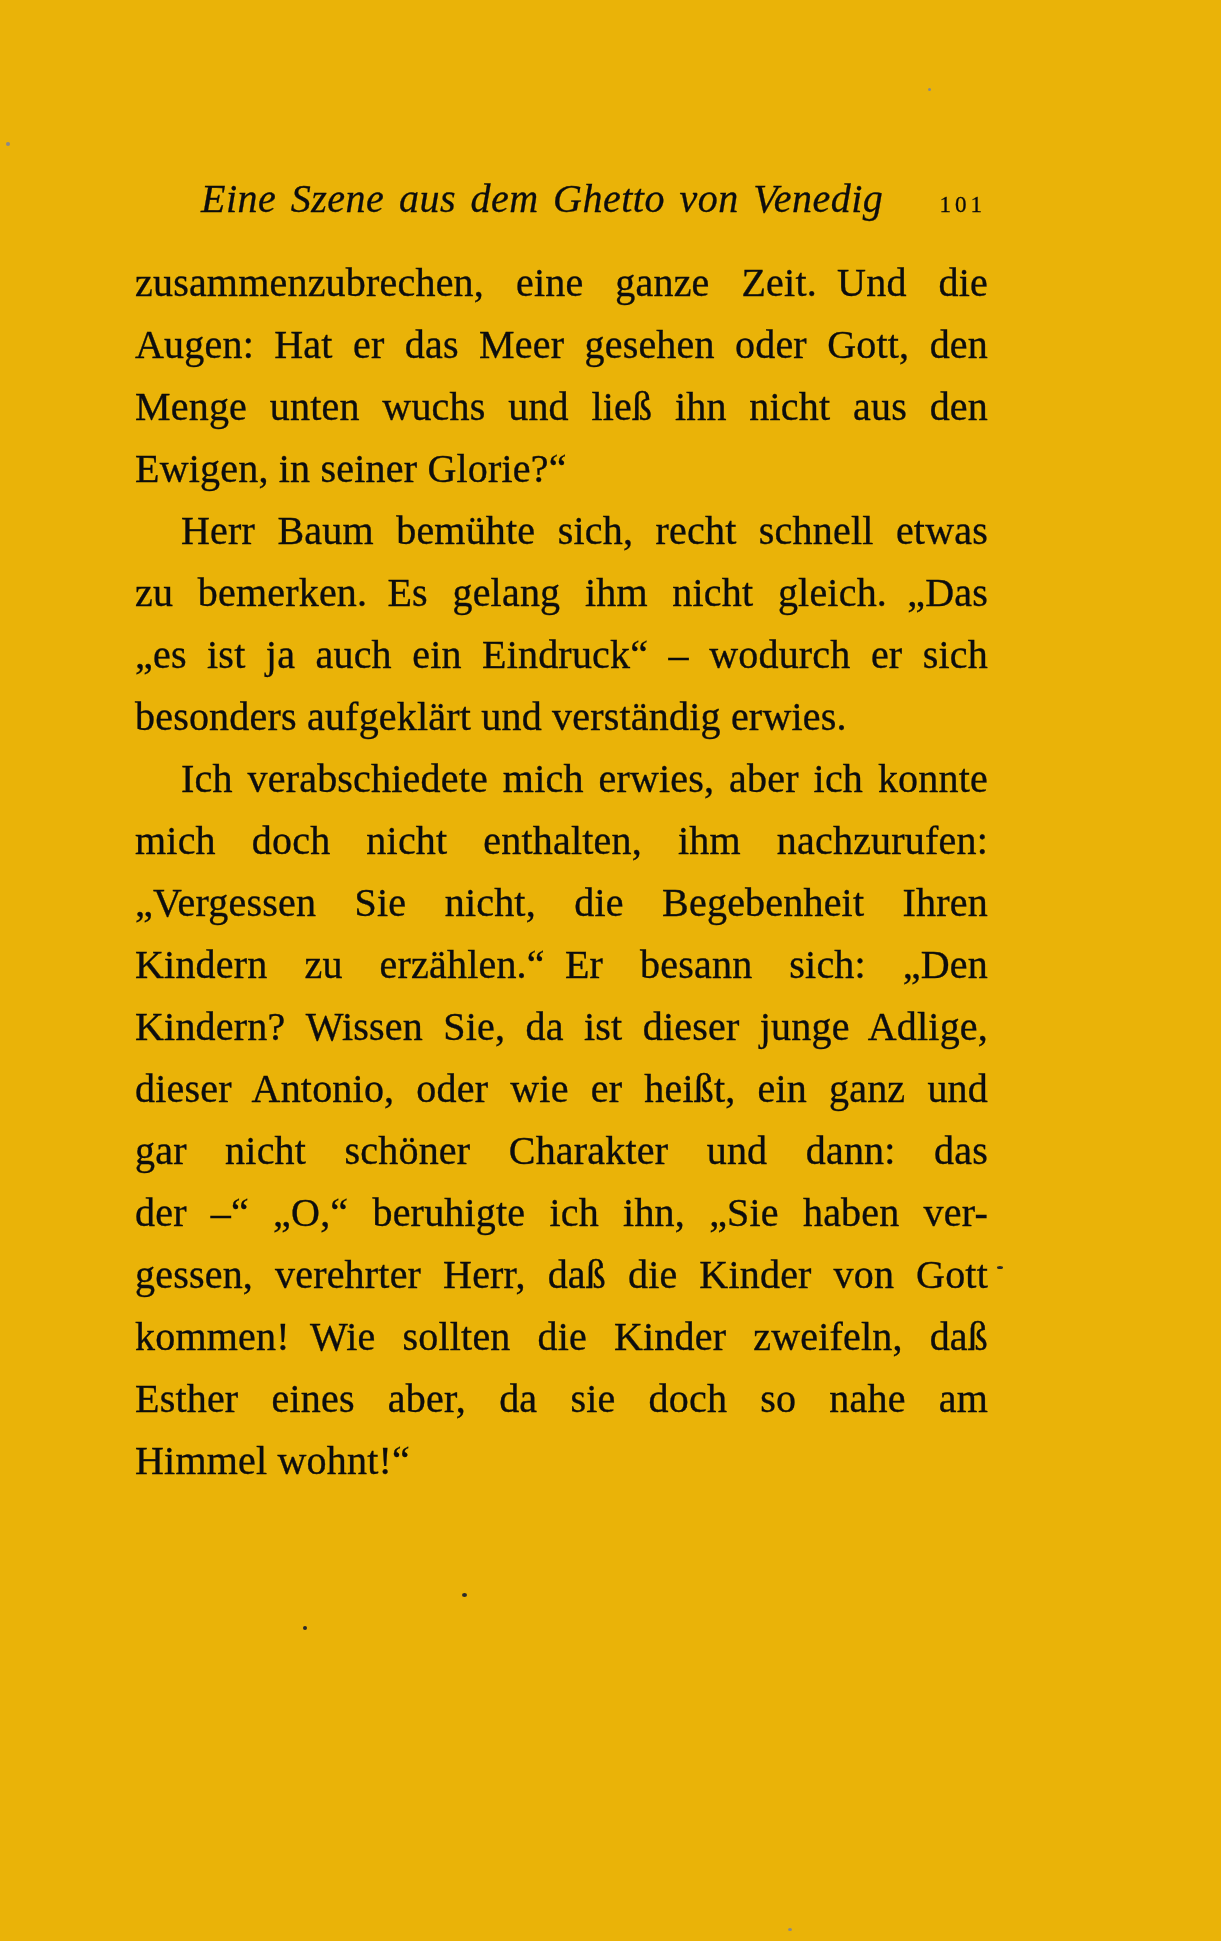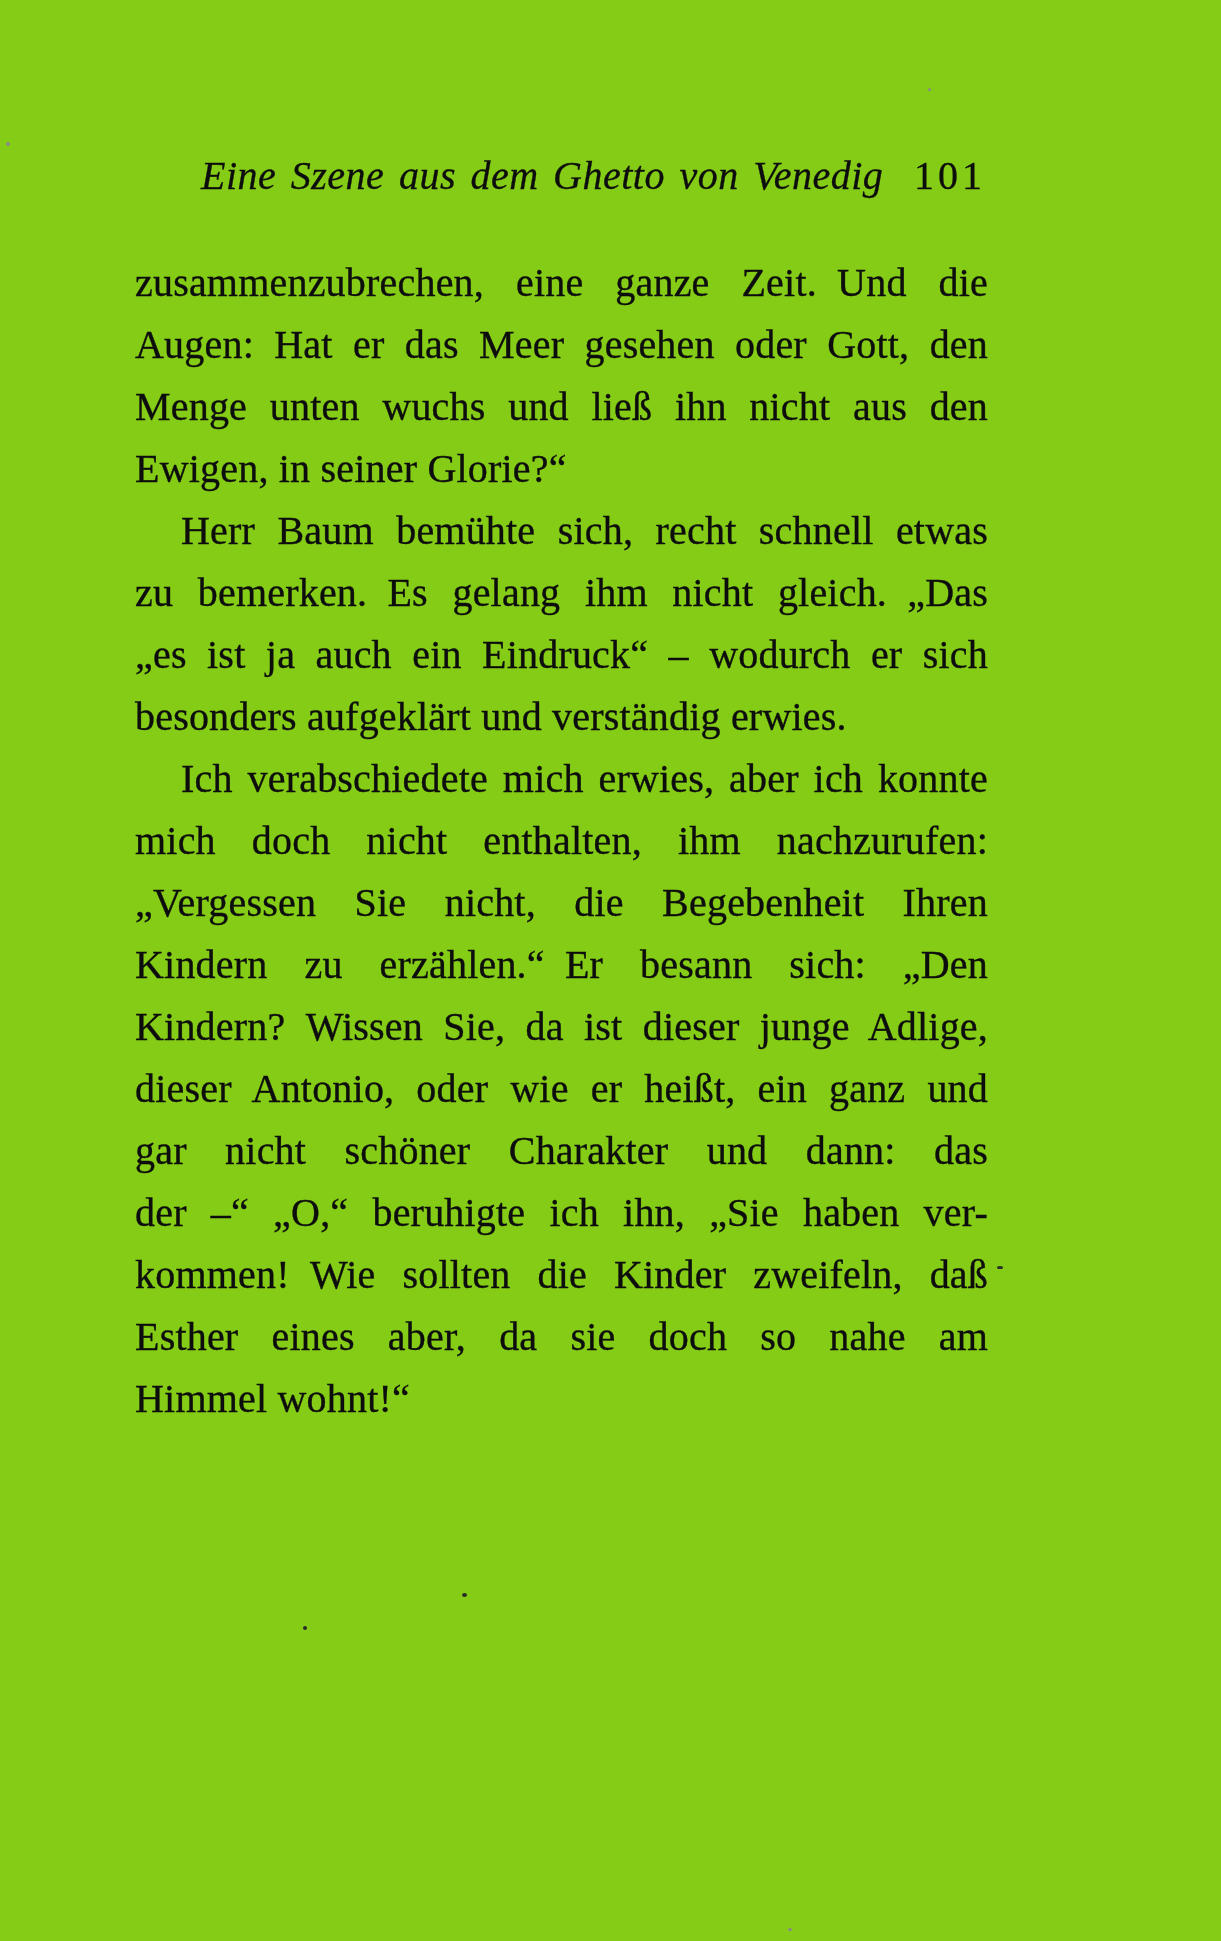--- a/index.html
+++ b/index.html
@@ -5,21 +5,21 @@
   html, body {
     margin: 0;
     padding: 0;
     background: #e8e8e8;
   }
   .page {
     position: relative;
     width: 1221px;
     height: 1941px;
     margin: 0 auto;
-    background: #84cc16;
+    background: #eab308;
     color: #0d0d0d;
     font-family: "Liberation Serif", "DejaVu Serif", serif;
     overflow: hidden;
   }
   .running-header {
     position: absolute;
     left: 135px;
     top: 152px;
     width: 853px;
     display: flex;
@@ -29,24 +29,25 @@
   .running-header .title {
     font-style: italic;
     font-size: 40px;
     letter-spacing: 0.5px;
     word-spacing: 4px;
     margin-left: 66px;
     -webkit-text-stroke: 0.3px #0d0d0d;
   }
   .running-header .pagenum {
     margin-left: auto;
-    font-size: 40px;
+    font-size: 23px;
     letter-spacing: 4px;
     padding-right: 2px;
     font-variant-numeric: oldstyle-nums;
+    margin-top: 40px;
     -webkit-text-stroke: 0.3px #0d0d0d;
   }
   .body-text {
     position: absolute;
     left: 135px;
     top: 252px;
     width: 853px;
     font-family: Liberation Serif, serif;
   }
   .line {
@@ -90,20 +91,21 @@
     <div class="line">„es ist ja auch ein Eindruck“ – wodurch er sich</div>
     <div class="line end">besonders aufgeklärt und verständig erwies.</div>
     <div class="line indent">Ich verabschiedete mich erwies, aber ich konnte</div>
     <div class="line">mich doch nicht enthalten, ihm nachzurufen:</div>
     <div class="line">„Vergessen Sie nicht, die Begebenheit Ihren</div>
     <div class="line">Kindern zu erzählen.“ Er besann sich: „Den</div>
     <div class="line">Kindern? Wissen Sie, da ist dieser junge Adlige,</div>
     <div class="line">dieser Antonio, oder wie er heißt, ein ganz und</div>
     <div class="line">gar nicht schöner Charakter und dann: das</div>
     <div class="line">der –“ „O,“ beruhigte ich ihn, „Sie haben ver-</div>
+    <div class="line">gessen, verehrter Herr, daß die Kinder von Gott</div>
     <div class="line">kommen! Wie sollten die Kinder zweifeln, daß</div>
     <div class="line">Esther eines aber, da sie doch so nahe am</div>
     <div class="line end">Himmel wohnt!“</div>
   </div>
 
   <div class="speck faint" style="left:6px;   top:142px;  width:4px; height:4px;"></div>
   <div class="speck faint" style="left:928px; top:88px;   width:3px; height:3px;"></div>
   <div class="speck" style="left:997px; top:1266px; width:6px; height:3px;"></div>
   <div class="speck" style="left:462px; top:1593px; width:5px; height:4px;"></div>
   <div class="speck" style="left:303px; top:1626px; width:4px; height:4px;"></div>

